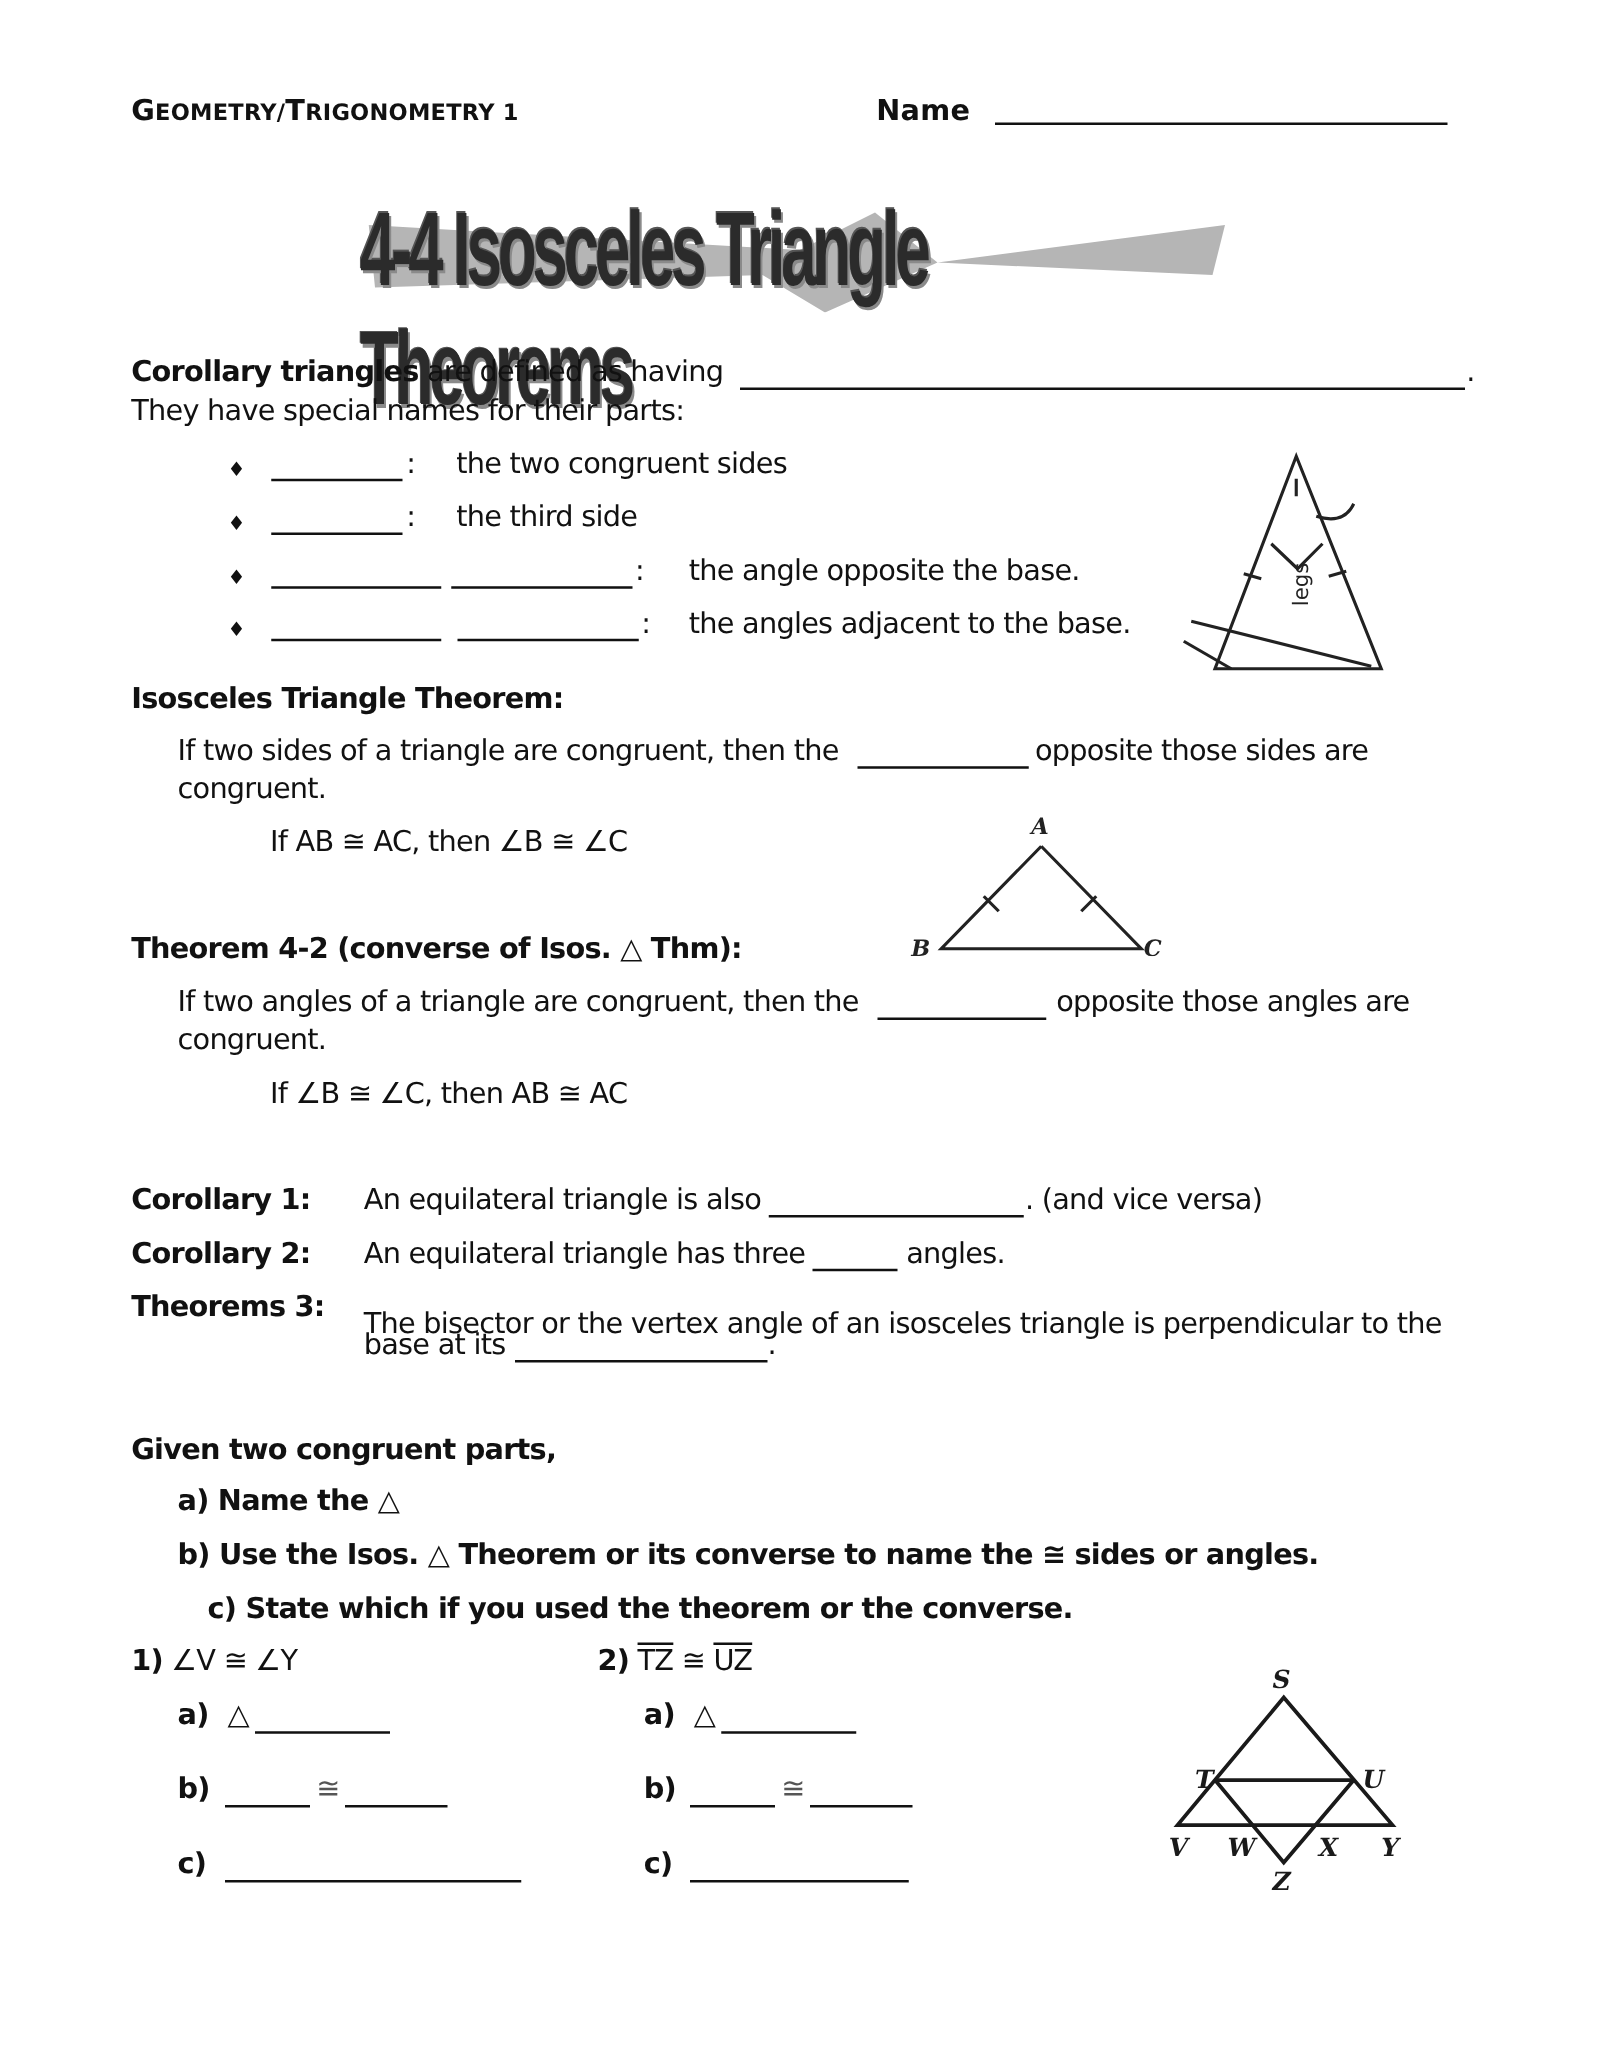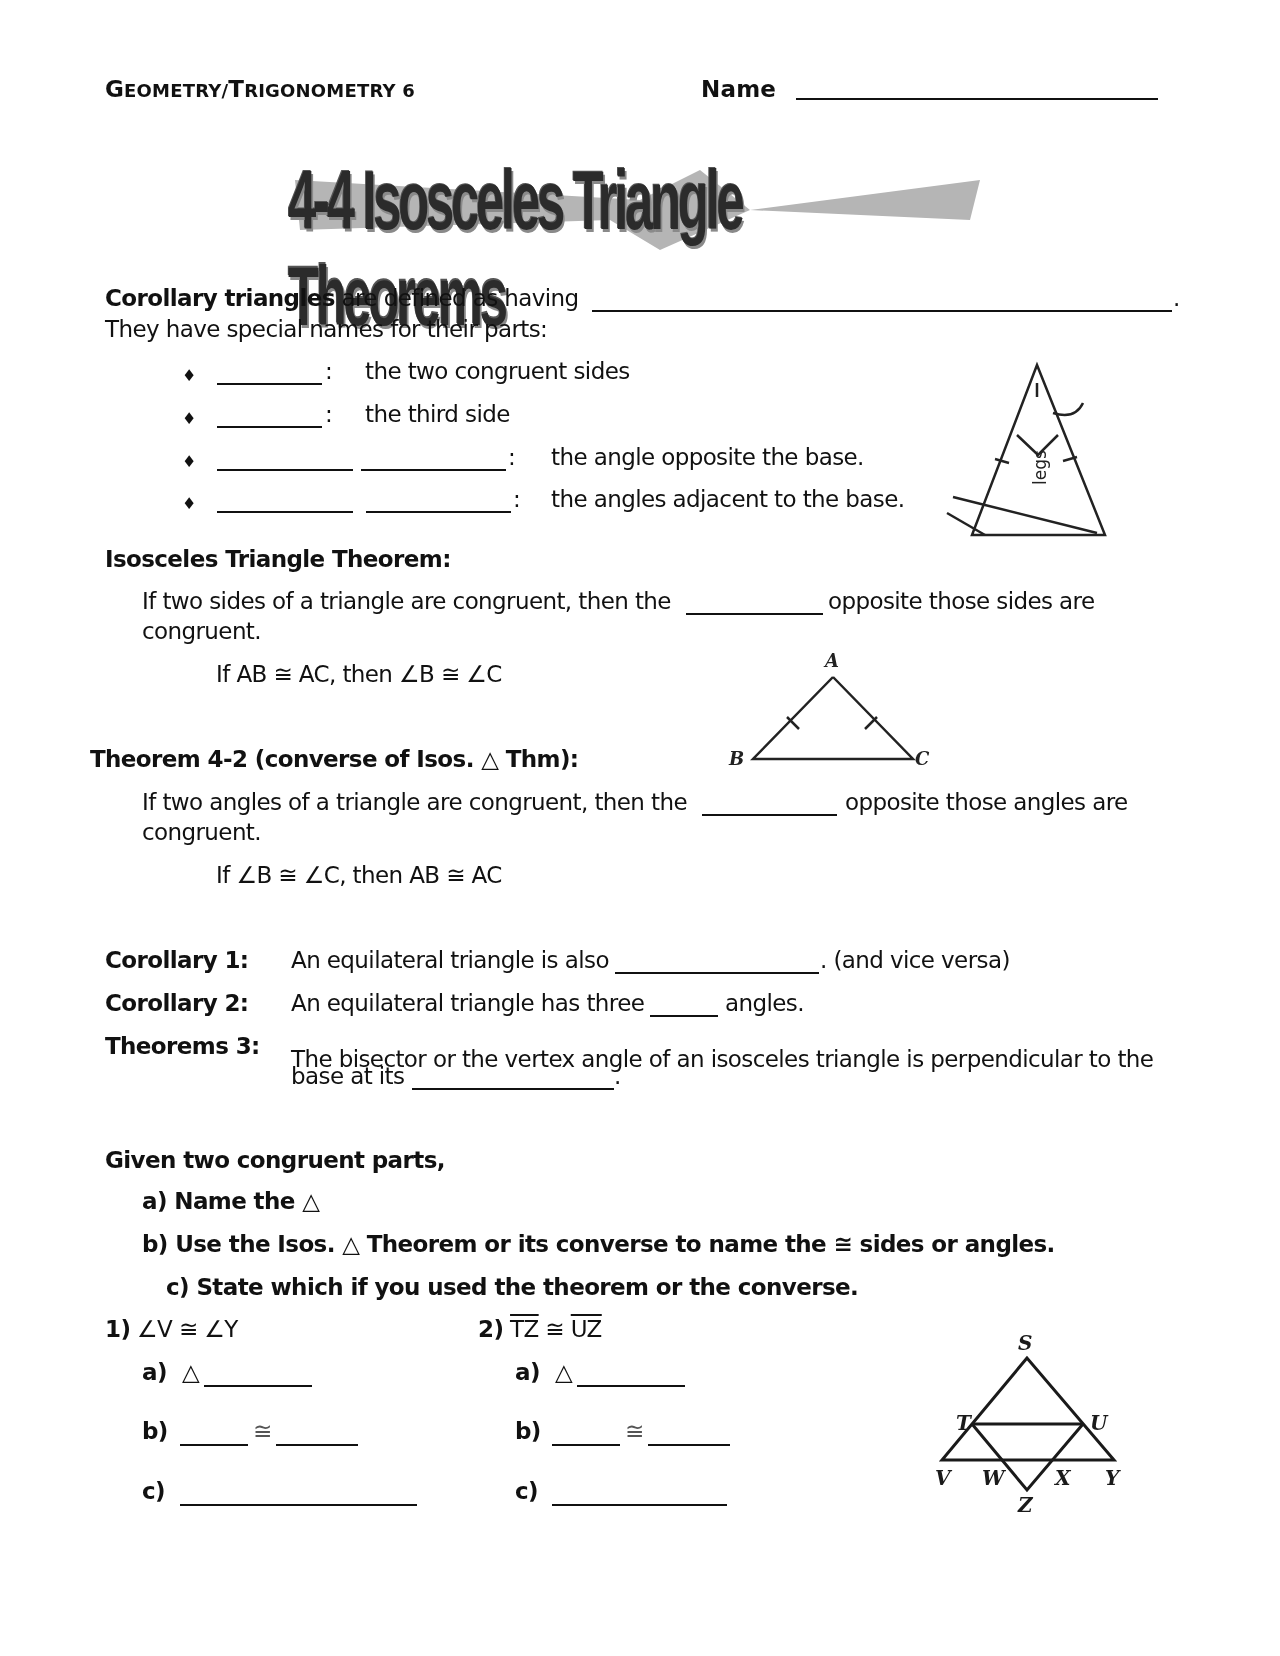--- a/index.html
+++ b/index.html
@@ -16,21 +16,21 @@
                 transform-origin: left top; color: #2b2b2b;
                 text-shadow: 2px 2px 0 #8a8a8a, -1px -1px 0 #555; }
   .diamond { font-size: 16px; }
   .ov { text-decoration: overline; }
   svg text { font-family: "DejaVu Serif", serif; font-style: italic; font-weight: bold; }
 </style>
 </head>
 <body>
 
 <div class="abs hdr" style="left:105px; top:76px;">
-  <span>G</span><span class="sc">EOMETRY/</span><span>T</span><span class="sc">RIGONOMETRY 6</span>
+  <span>G</span><span class="sc">EOMETRY/</span><span>T</span><span class="sc">RIGONOMETRY 1</span>
 </div>
 <div class="abs hdr" style="left:701px; top:76px;">Name</div>
 <div class="abs" style="left:796px; top:98px; width:362px; border-bottom:2px solid #111;"></div>
 
 <div class="title-wrap">
   <svg width="700" height="100" style="position:absolute;left:0;top:0;">
     <polygon points="15,30 360,50 420,20 470,60 700,30 690,70 470,60 380,100 330,70 20,80" fill="#b5b5b5"></polygon>
   </svg>
   <div class="title-text">4-4 Isosceles Triangle Theorems</div>
 </div>
@@ -93,21 +93,21 @@
   <g stroke="#222" stroke-width="2.5" fill="none">
     <polyline points="118,42 38,124 198,124 118,42"></polyline>
     <line x1="72" y1="82" x2="84" y2="94"></line>
     <line x1="150" y1="94" x2="162" y2="82"></line>
   </g>
   <text x="110" y="32" font-size="18" fill="#222">A</text>
   <text x="14" y="130" font-size="18" fill="#222">B</text>
   <text x="200" y="130" font-size="18" fill="#222">C</text>
 </svg>
 
-<div class="abs t b" style="left:90px; top:746px;">Theorem 4-2 (converse of Isos. △ Thm):</div>
+<div class="abs t b" style="left:105px; top:746px;">Theorem 4-2 (converse of Isos. △ Thm):</div>
 <div class="abs t" style="left:142px; top:789px;">If two angles of a triangle are congruent, then the</div>
 <div class="abs" style="left:702px; top:792px; width:135px; height:22px; border-bottom:2px solid #111;"></div>
 <div class="abs t" style="left:845px; top:789px;">opposite those angles are</div>
 <div class="abs t" style="left:142px; top:819px;">congruent.</div>
 <div class="abs t" style="left:216px; top:862px;">If ∠B ≅ ∠C, then AB ≅ AC</div>
 
 <div class="abs t b" style="left:105px; top:947px;">Corollary 1:</div>
 <div class="abs t" style="left:291px; top:947px;">An equilateral triangle is also</div>
 <div class="abs" style="left:615px; top:950px; width:204px; height:22px; border-bottom:2px solid #111;"></div>
 <div class="abs t" style="left:820px; top:947px;">. (and vice versa)</div>

